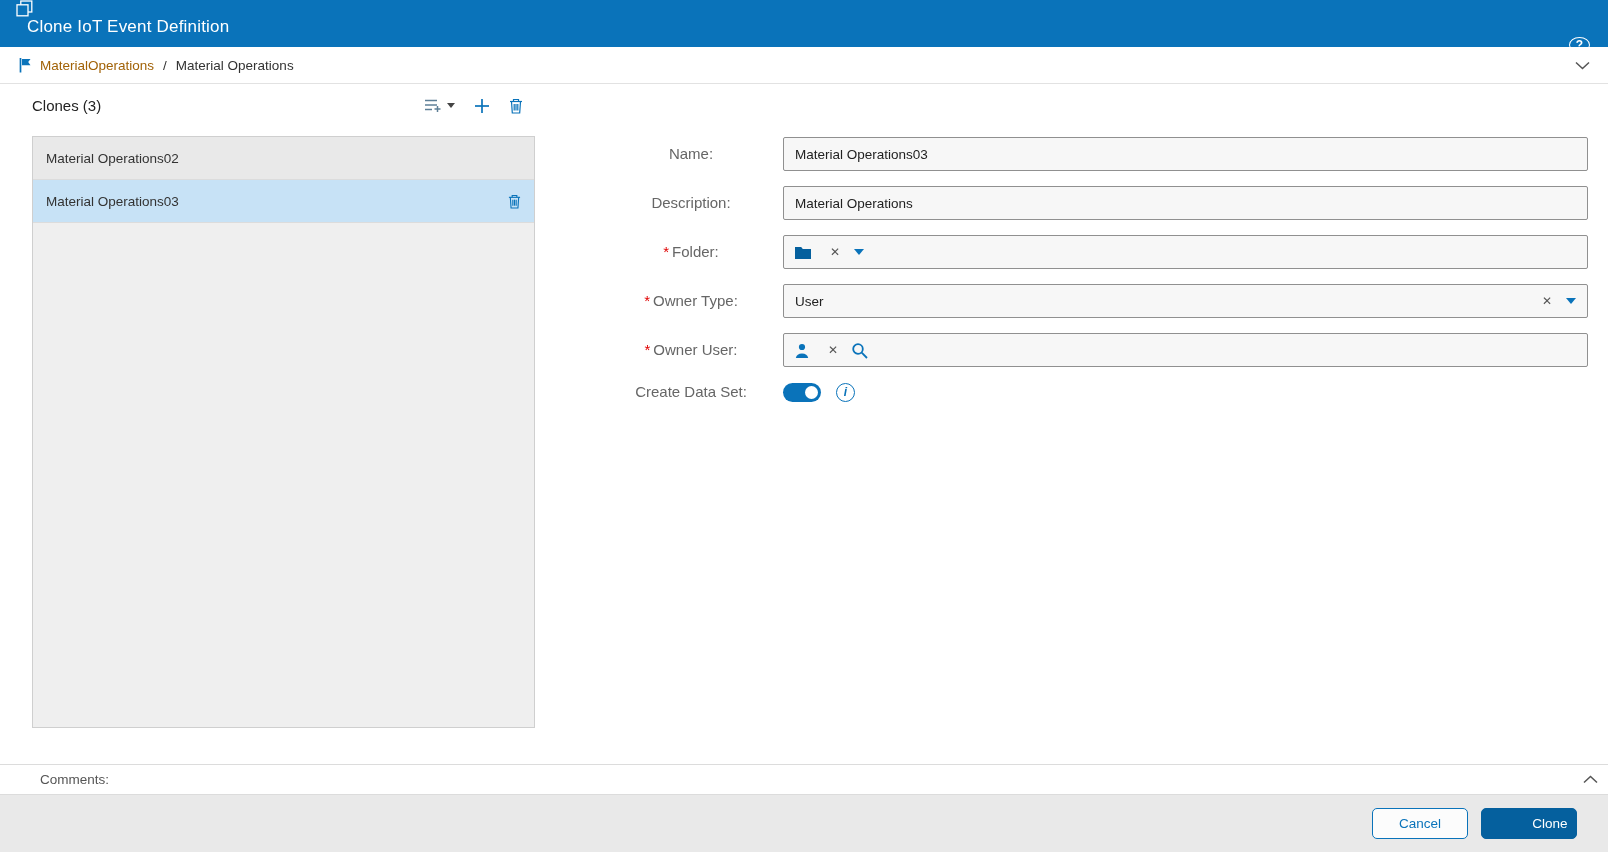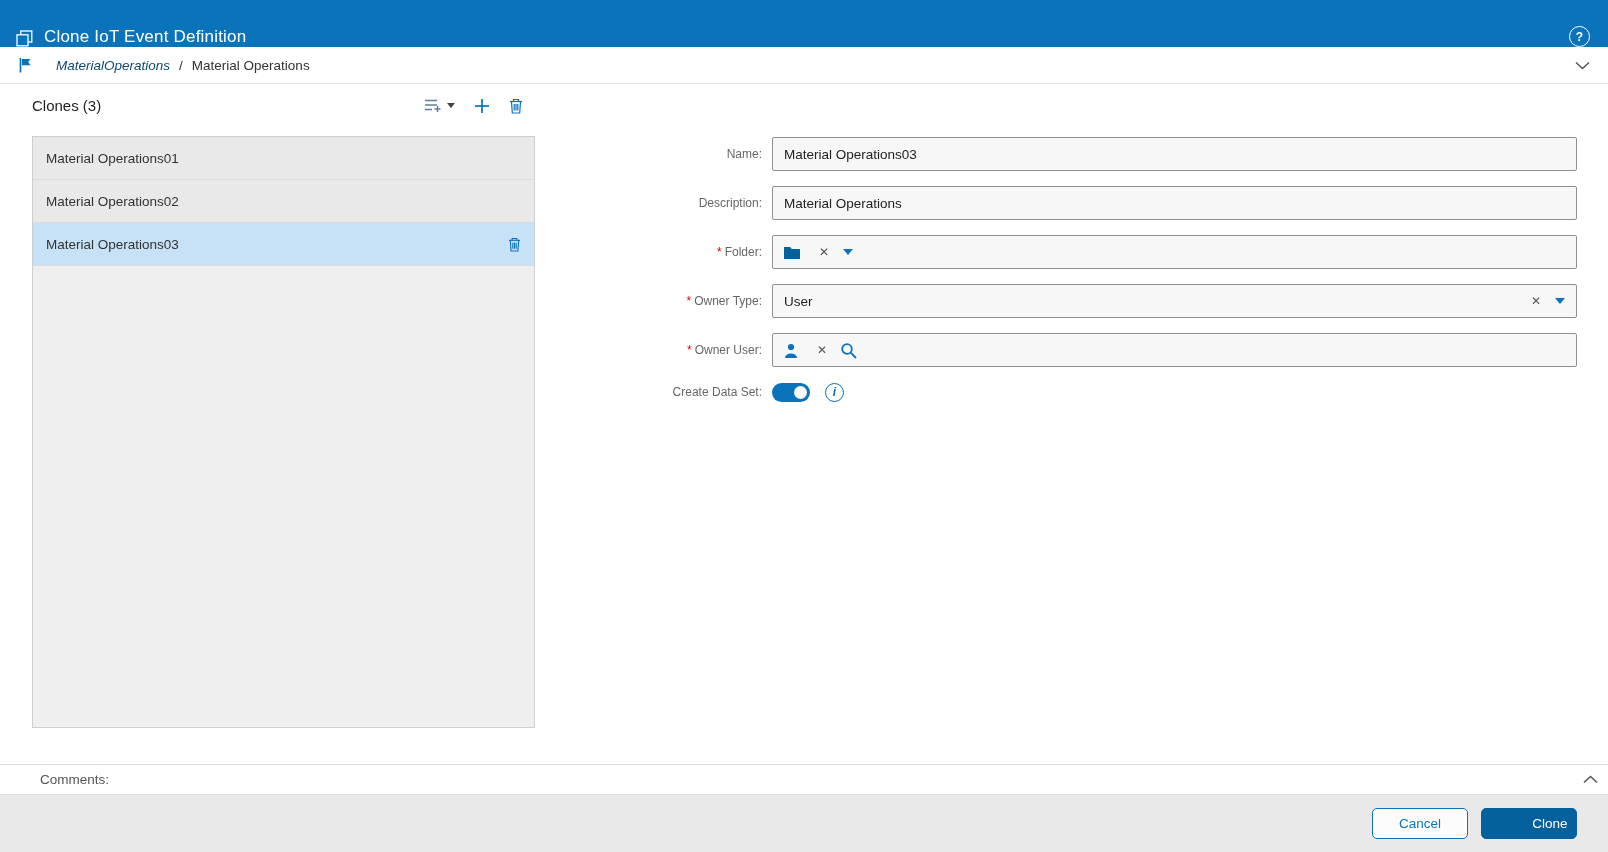--- a/index.html
+++ b/index.html
@@ -5,37 +5,38 @@
   * { box-sizing: border-box; }
   html, body { margin: 0; padding: 0; }
   body {
     width: 1608px; height: 852px; position: relative; overflow: hidden;
     font-family: "Liberation Sans", sans-serif; background: #ffffff; color: #333;
   }
 
   
   .titlebar {
     position: absolute; top: 0; left: 0; right: 0; height: 47px;
-    background: #0a73ba; color: #fff; display: flex; align-items: flex-end;
+    background: #0a73ba; color: #fff; display: flex; align-items: flex-start;
     padding: 0 18px 0 16px;
+    flex-direction: column;
   }
   .titlebar-title { font-size: 17px; margin-left: 11px; letter-spacing: .2px; }
   .help-badge {
     margin-left: auto; width: 21px; height: 21px; border: 1.5px solid #fff; border-radius: 50%;
     display: flex; align-items: center; justify-content: center;
     font-size: 12px; font-weight: bold; cursor: pointer;
   }
 
   
   .breadcrumb-bar {
     position: absolute; top: 47px; left: 0; right: 0; height: 37px; background: #fff;
     border-bottom: 1px solid #e2e2e2; display: flex; align-items: center;
     padding: 0 18px; font-size: 13.5px;
   }
-  .crumb-root { color: #0c4a6e; margin-left: 24px; cursor: pointer; font-style: italic; }
+  .crumb-root { color: #a16207; margin-left: 8px; cursor: pointer; }
   .crumb-sep { color: #333; margin: 0 9px; }
   .crumb-current { color: #333; }
   .breadcrumb-collapse { margin-left: auto; cursor: pointer; display: flex; }
 
   
   .content { position: absolute; top: 84px; left: 0; right: 0; bottom: 88px; background: #fff; }
 
   .panel-header { position: absolute; left: 32px; top: 13px; width: 503px; display: flex; align-items: center; }
   .panel-heading { font-size: 15px; color: #222; }
   .panel-tools { margin-left: auto; display: flex; align-items: center; gap: 19px; padding-right: 12px; }
@@ -54,21 +55,21 @@
     font-size: 13.5px; color: #333; background: #e9e9e9;
     border-bottom: 1px solid #dcdcdc; cursor: pointer;
   }
   .clone-item.selected { background: #c7e2f6; }
   .row-trash { margin-left: auto; display: flex; cursor: pointer; }
 
   
   .form { position: absolute; left: 620px; top: 53px; }
   .form-row { display: flex; margin-bottom: 15px; }
   .form-label {
-    width: 142px; text-align: right; margin-right: 10px; font-size: 12px; color: #666;
+    width: 142px; text-align: center; margin-right: 21px; font-size: 15px; color: #666;
     line-height: 34px; white-space: nowrap;
   }
   .req { color: #e00000; margin-right: 3px; }
   .field {
     width: 805px; height: 34px; background: #f7f7f7; border: 1px solid #909090; border-radius: 2px;
     display: flex; align-items: center; padding: 0 11px; font-size: 13.5px; color: #222;
   }
   input.field { outline: none; font-family: inherit; }
   .f-text { flex: 1; }
   .f-icon { margin-right: 9px; display: flex; }
@@ -172,23 +173,20 @@
               <path d="M7 6 V12.5"></path>
               <path d="M8.8 6 V12.5"></path>
           </svg>
         </span>
       </span>
     </span>
   </div>
 
   <div class="clone-list">
     <div class="clone-item">
-      <span>Material Operations01</span>
-    </div>
-    <div class="clone-item">
       <span>Material Operations02</span>
     </div>
     <div class="clone-item selected">
       <span>Material Operations03</span>
       <span class="row-trash">
         <svg width="13" height="15" viewBox="0 0 14 16" fill="none" stroke="#0a73ba" stroke-width="1.2">
           <path d="M1 3.5 H13"></path>
           <path d="M4.5 3.5 V1.5 H9.5 V3.5"></path>
           <path d="M2.5 3.5 L3.3 15 H10.7 L11.5 3.5"></path>
           <path d="M5.2 6 V12.5"></path>

